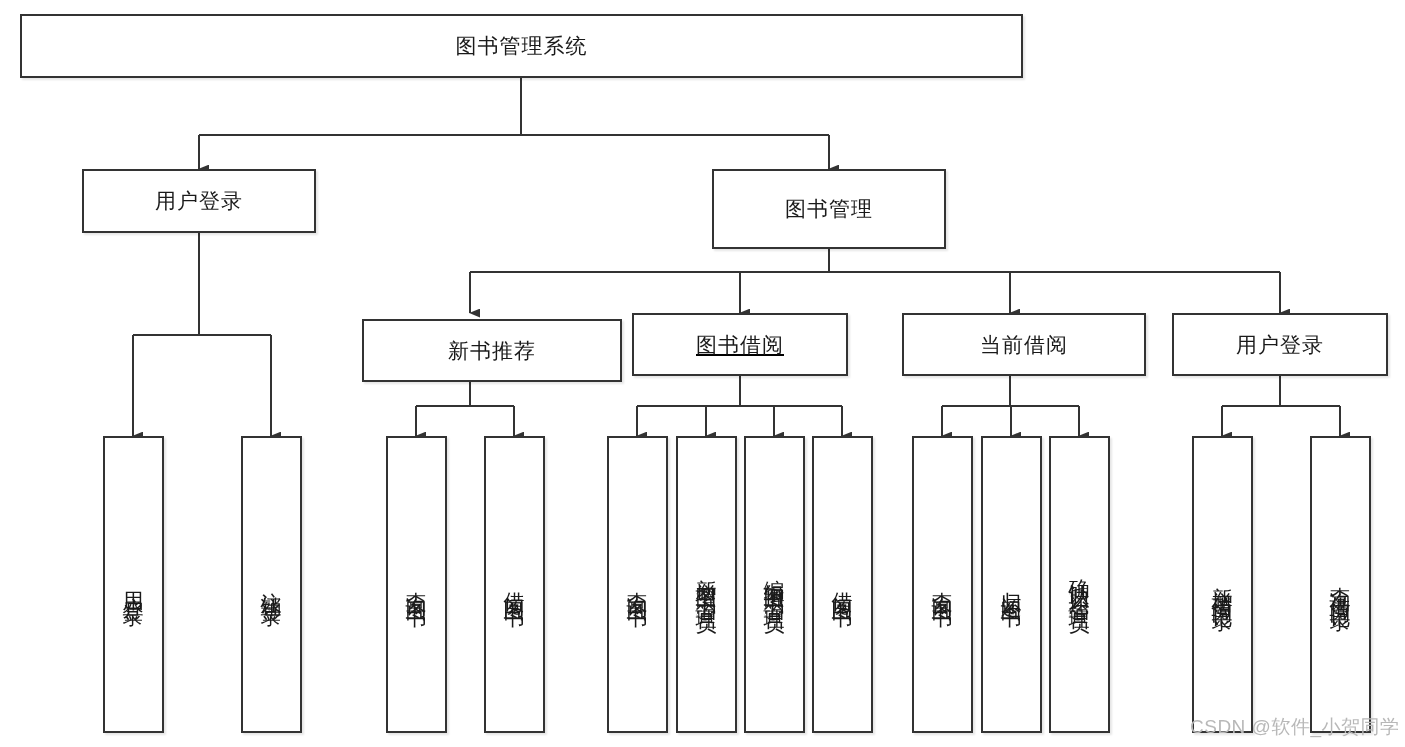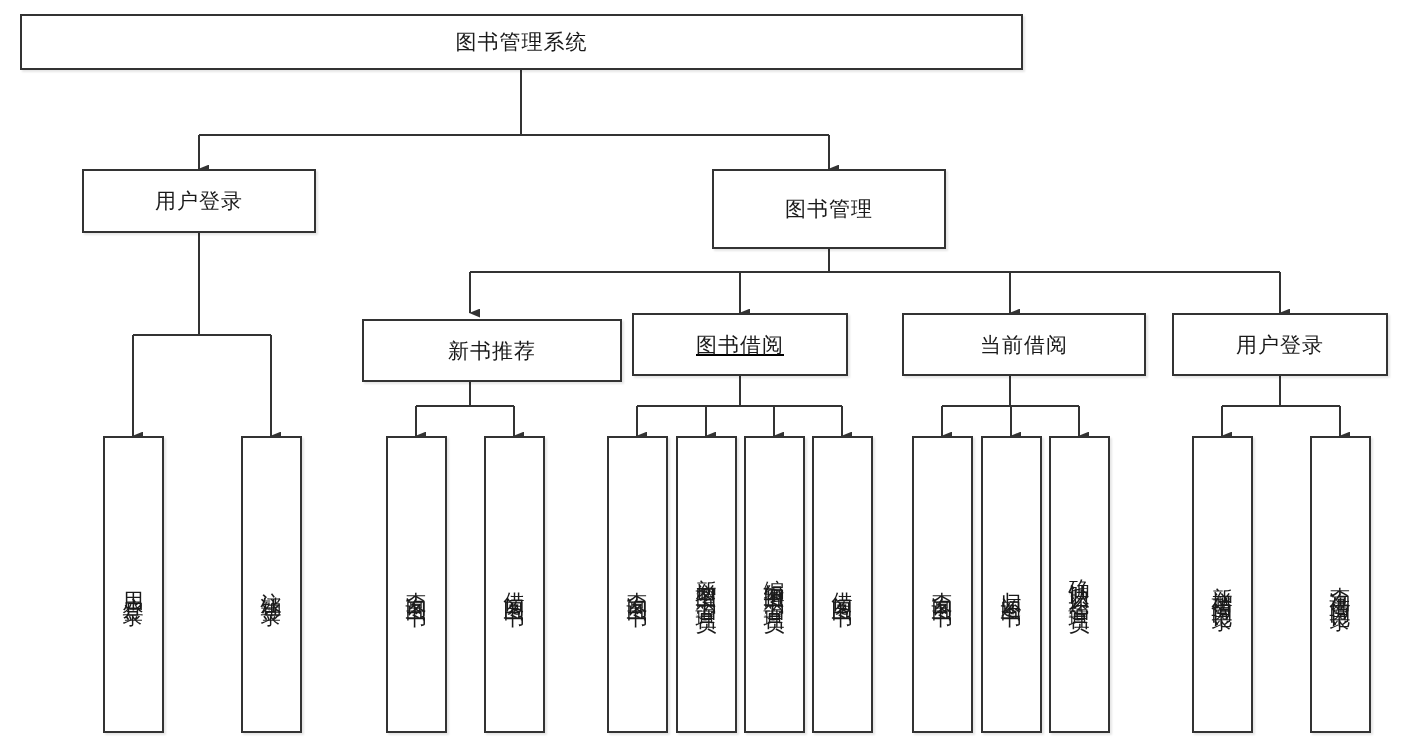--- a/index.html
+++ b/index.html
@@ -100,21 +100,21 @@
         <line x1="1011" y1="406" x2="1011" y2="436" stroke="#333333" stroke-width="2.5" shape-rendering="crispEdges" marker-end="url(#arrowhead)"></line>
         <line x1="1079" y1="406" x2="1079" y2="436" stroke="#333333" stroke-width="2.5" shape-rendering="crispEdges" marker-end="url(#arrowhead)"></line>
         <line x1="1280" y1="376" x2="1280" y2="406" stroke="#333333" stroke-width="2.5" shape-rendering="crispEdges"></line>
         <line x1="1222" y1="406" x2="1340" y2="406" stroke="#333333" stroke-width="2.5" shape-rendering="crispEdges"></line>
         <line x1="1222" y1="406" x2="1222" y2="436" stroke="#333333" stroke-width="2.5" shape-rendering="crispEdges" marker-end="url(#arrowhead)"></line>
         <line x1="1340" y1="406" x2="1340" y2="436" stroke="#333333" stroke-width="2.5" shape-rendering="crispEdges" marker-end="url(#arrowhead)"></line>
       </g>
   </svg>
 
   <div id="nodes-layer">
-      <div class="node-box" style="left: 20px; top: 14px; width: 1003px; height: 56px;">
+      <div class="node-box" style="left: 20px; top: 14px; width: 1003px; height: 64px;">
         <span class="node-label">图书管理系统</span>
       </div>
       <div class="node-box" style="left: 82px; top: 169px; width: 234px; height: 64px;">
         <span class="node-label">用户登录</span>
       </div>
       <div class="node-box" style="left: 712px; top: 169px; width: 234px; height: 80px;">
         <span class="node-label">图书管理</span>
       </div>
       <div class="node-box" style="left: 362px; top: 319px; width: 260px; height: 63px;">
         <span class="node-label">新书推荐</span>
@@ -162,13 +162,14 @@
         <span class="node-label vertical">确认归还（管理员）</span>
       </div>
       <div class="node-box" style="left: 1192px; top: 436px; width: 61px; height: 297px;">
         <span class="node-label vertical">新增借阅记录</span>
       </div>
       <div class="node-box" style="left: 1310px; top: 436px; width: 61px; height: 297px;">
         <span class="node-label vertical">查询借阅记录</span>
       </div>
     </div>
 
+  <div class="watermark" style="left: 1190px; top: 714px;">CSDN @软件_小贺同学</div>
 </div>
 
 </body></html>

